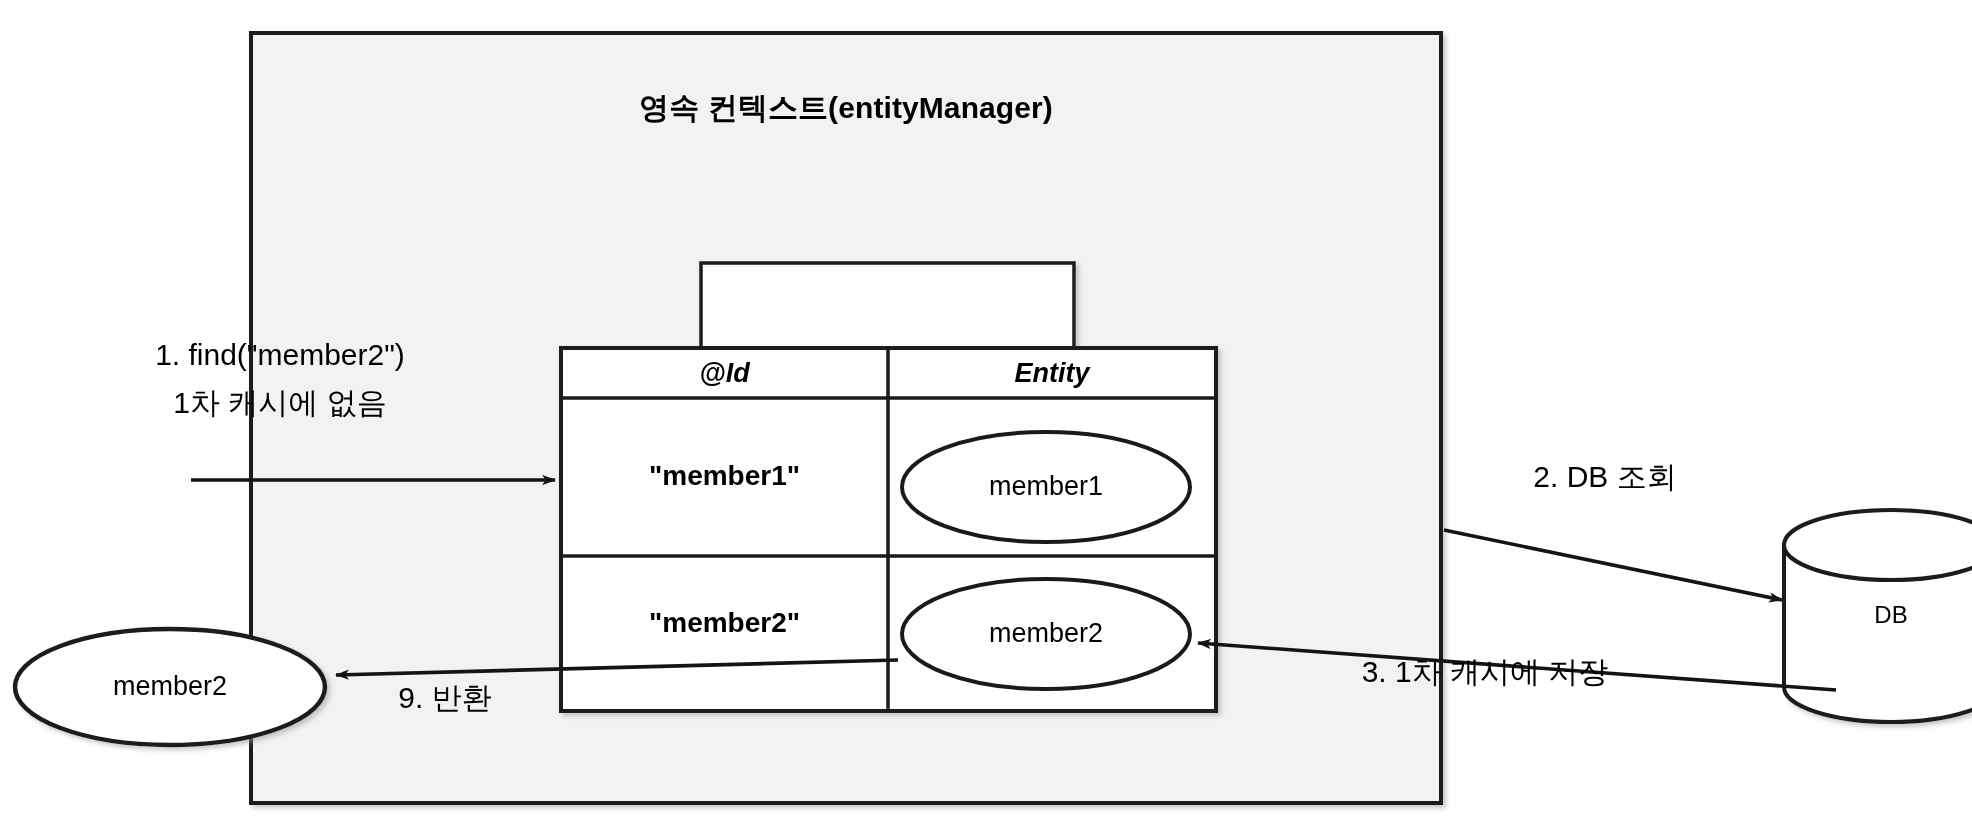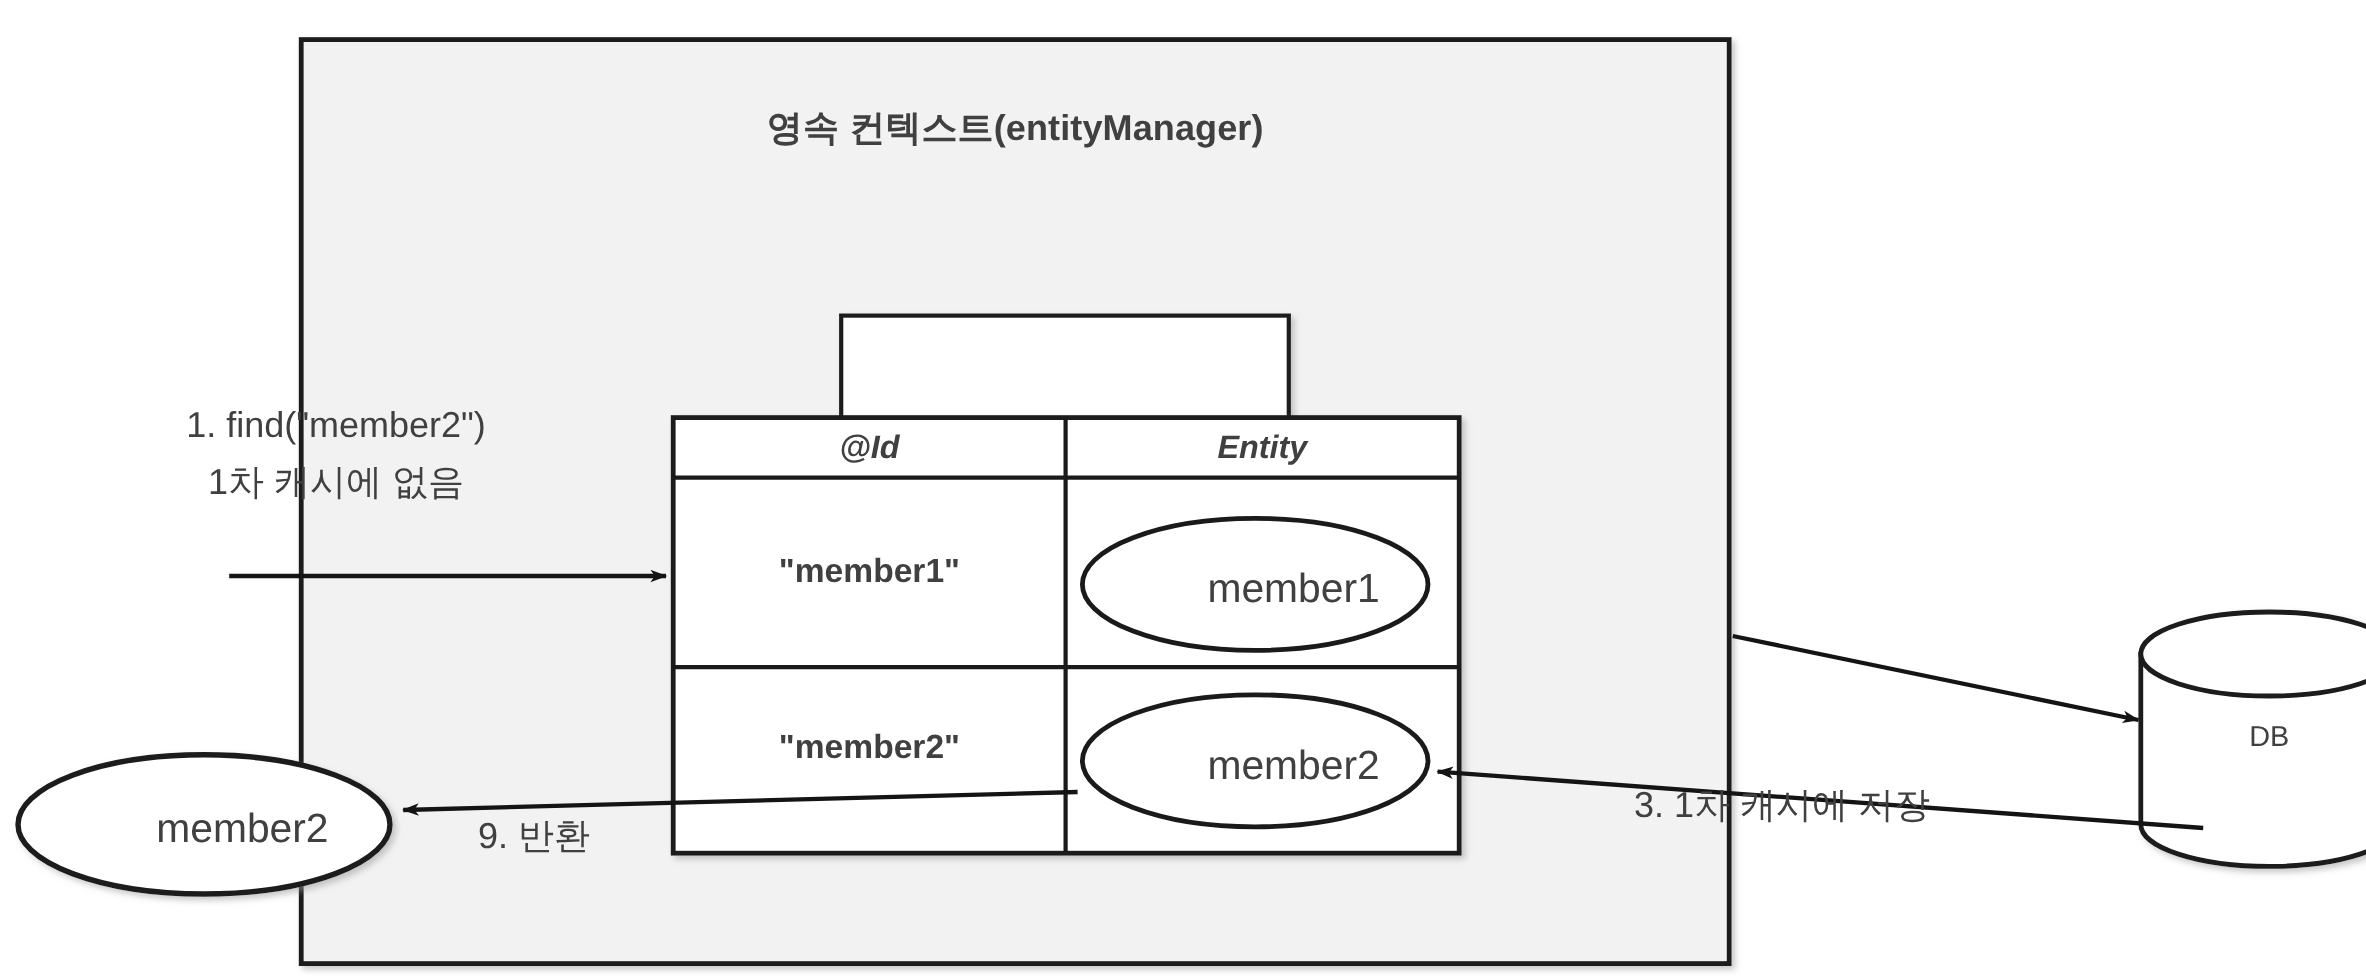--- a/index.html
+++ b/index.html
@@ -22,21 +22,21 @@
     position: absolute;
     left: 0;
     top: 0;
     width: 1972px;
     height: 816px;
   }
   .txt {
     position: absolute;
     white-space: pre;
     line-height: 1.18;
-    color: #404040;
+    color: #000000;
   }
   .center { text-align: center; }
 
   
   .t-title {
     font-size: 30px;
     font-weight: bold;
     letter-spacing: .1px;
   }
   .t-cache-head {
@@ -46,23 +46,22 @@
   .t-colhead {
     font-size: 27px;
     font-weight: bold;
     font-style: italic;
   }
   .t-cell {
     font-size: 28px;
     font-weight: bold;
   }
   .t-ellipse {
-    font-size: 34px;
+    font-size: 27px;
     font-weight: normal;
-    margin-left: 32px;
   }
   .t-anno {
     font-size: 30px;
     font-weight: normal;
   }
   .t-db {
     font-size: 24px;
     font-weight: normal;
   }
 </style>
@@ -128,18 +127,19 @@
 
   <div class="txt t-ellipse center" style="left:902px; top:618px; width:288px;">member2</div>
 
   <div class="txt t-ellipse center" style="left:15px; top:671px; width:310px;">member2</div>
 
   <div class="txt t-db center" style="left:1784px; top:601px; width:214px;">DB</div>
 
   <div class="txt t-anno center" style="left:60px; top:337px; width:440px;">1. find("member2")</div>
   <div class="txt t-anno center" style="left:60px; top:385px; width:440px;">1차 캐시에 없음</div>
 
+  <div class="txt t-anno center" style="left:1470px; top:459px; width:270px;">2. DB 조회</div>
 
   <div class="txt t-anno center" style="left:1290px; top:654px; width:390px;">3. 1차 캐시에 저장</div>
 
   <div class="txt t-anno center" style="left:355px; top:680px; width:180px;">9. 반환</div>
 
 </div>
 
 </body></html>

